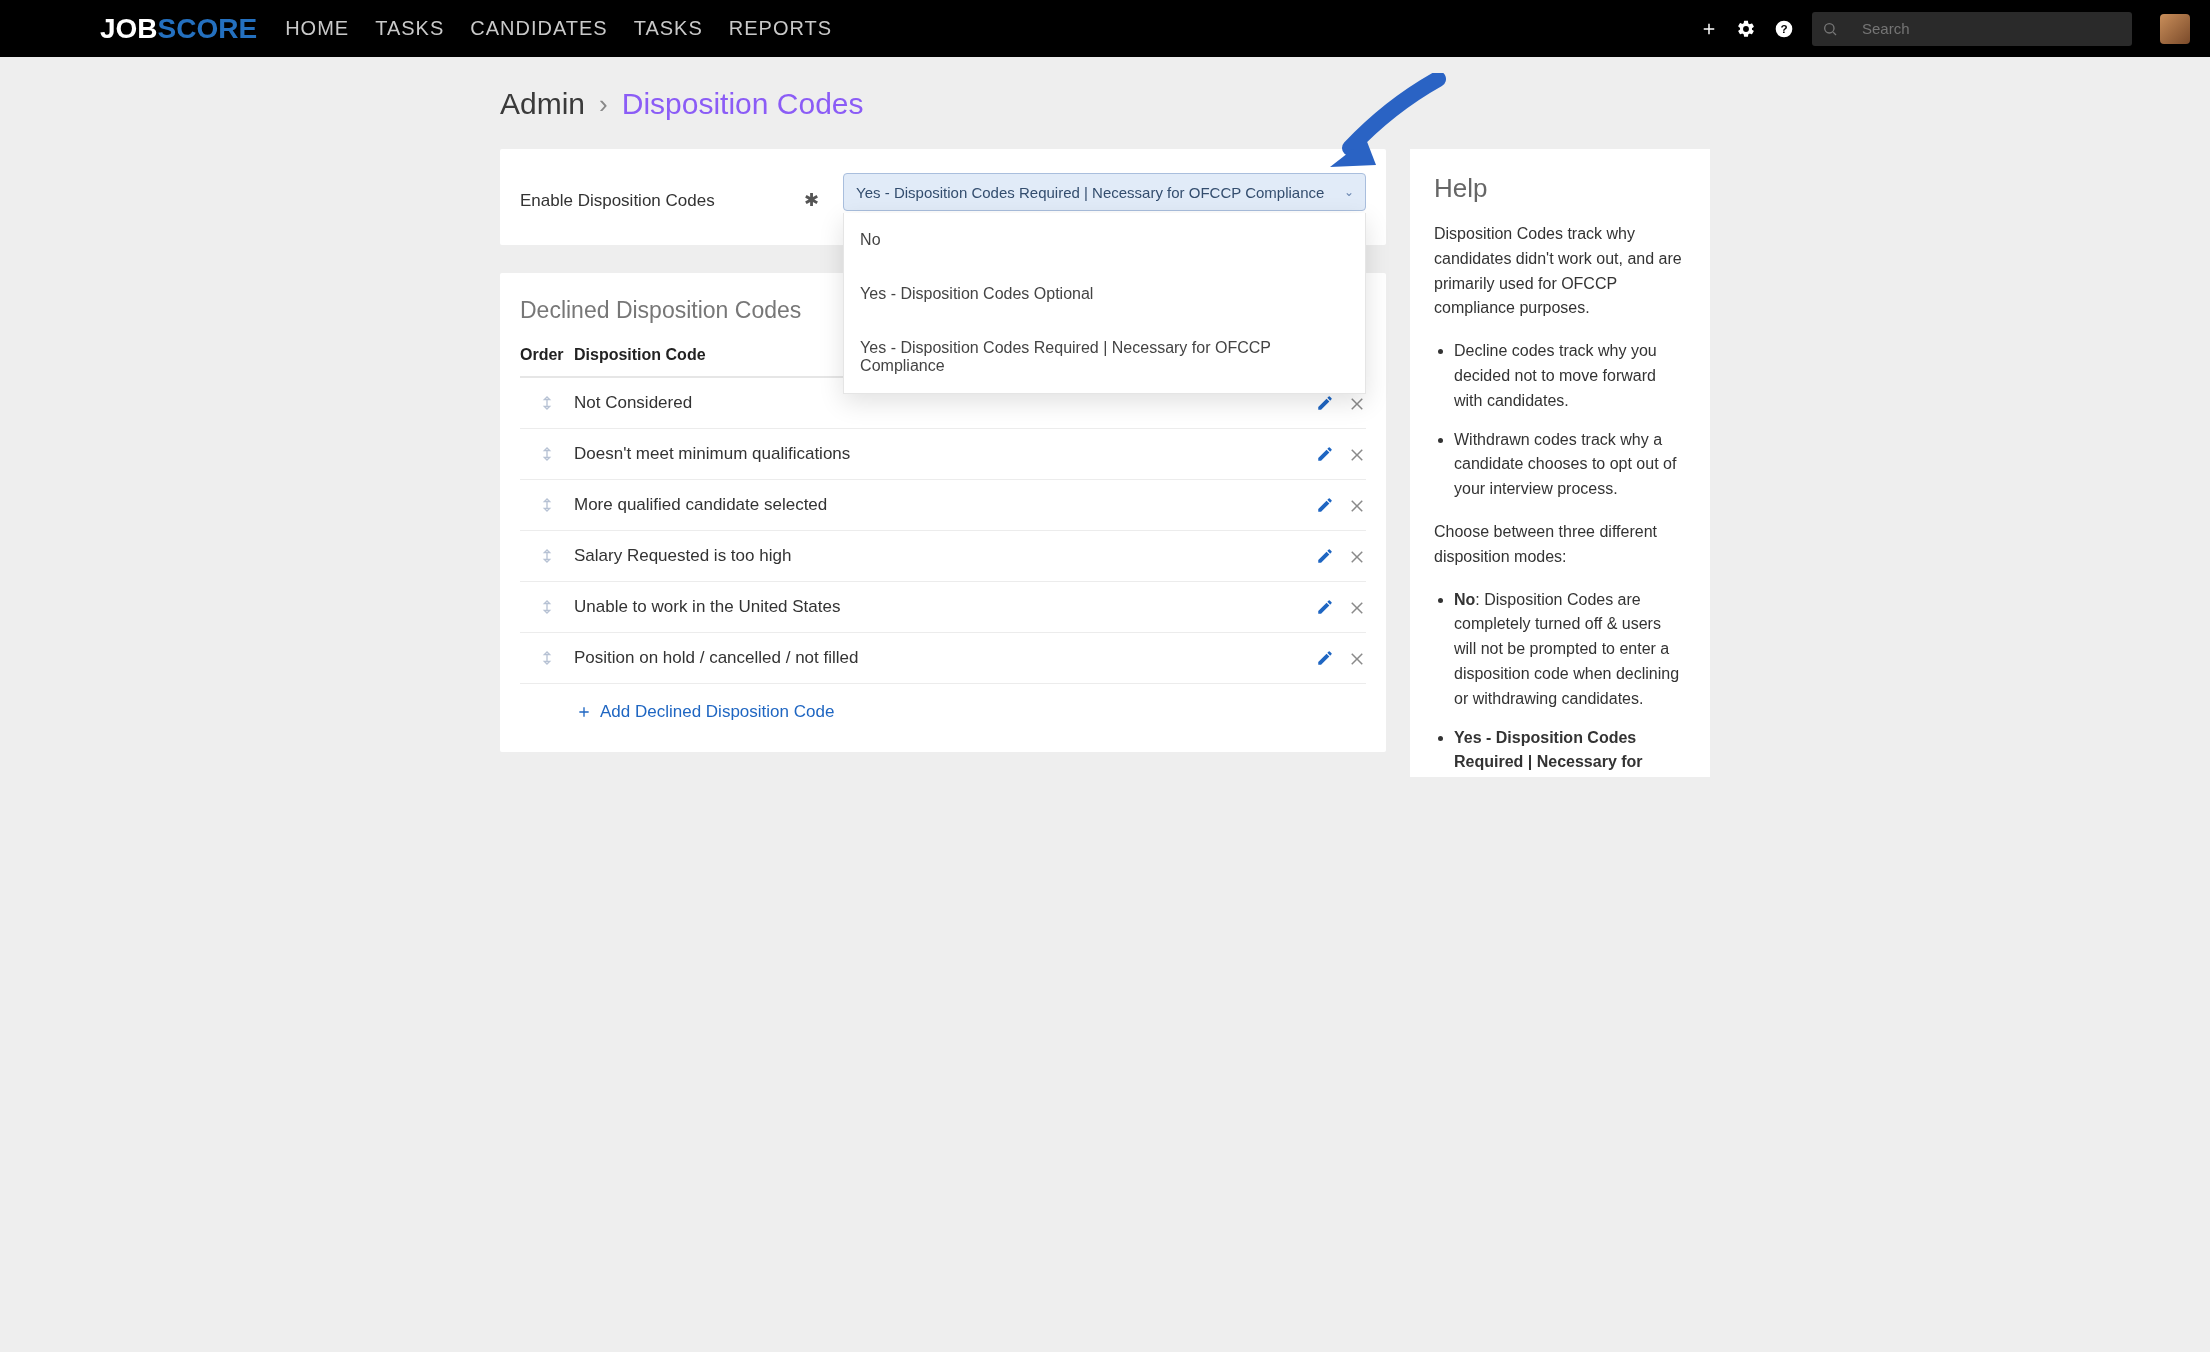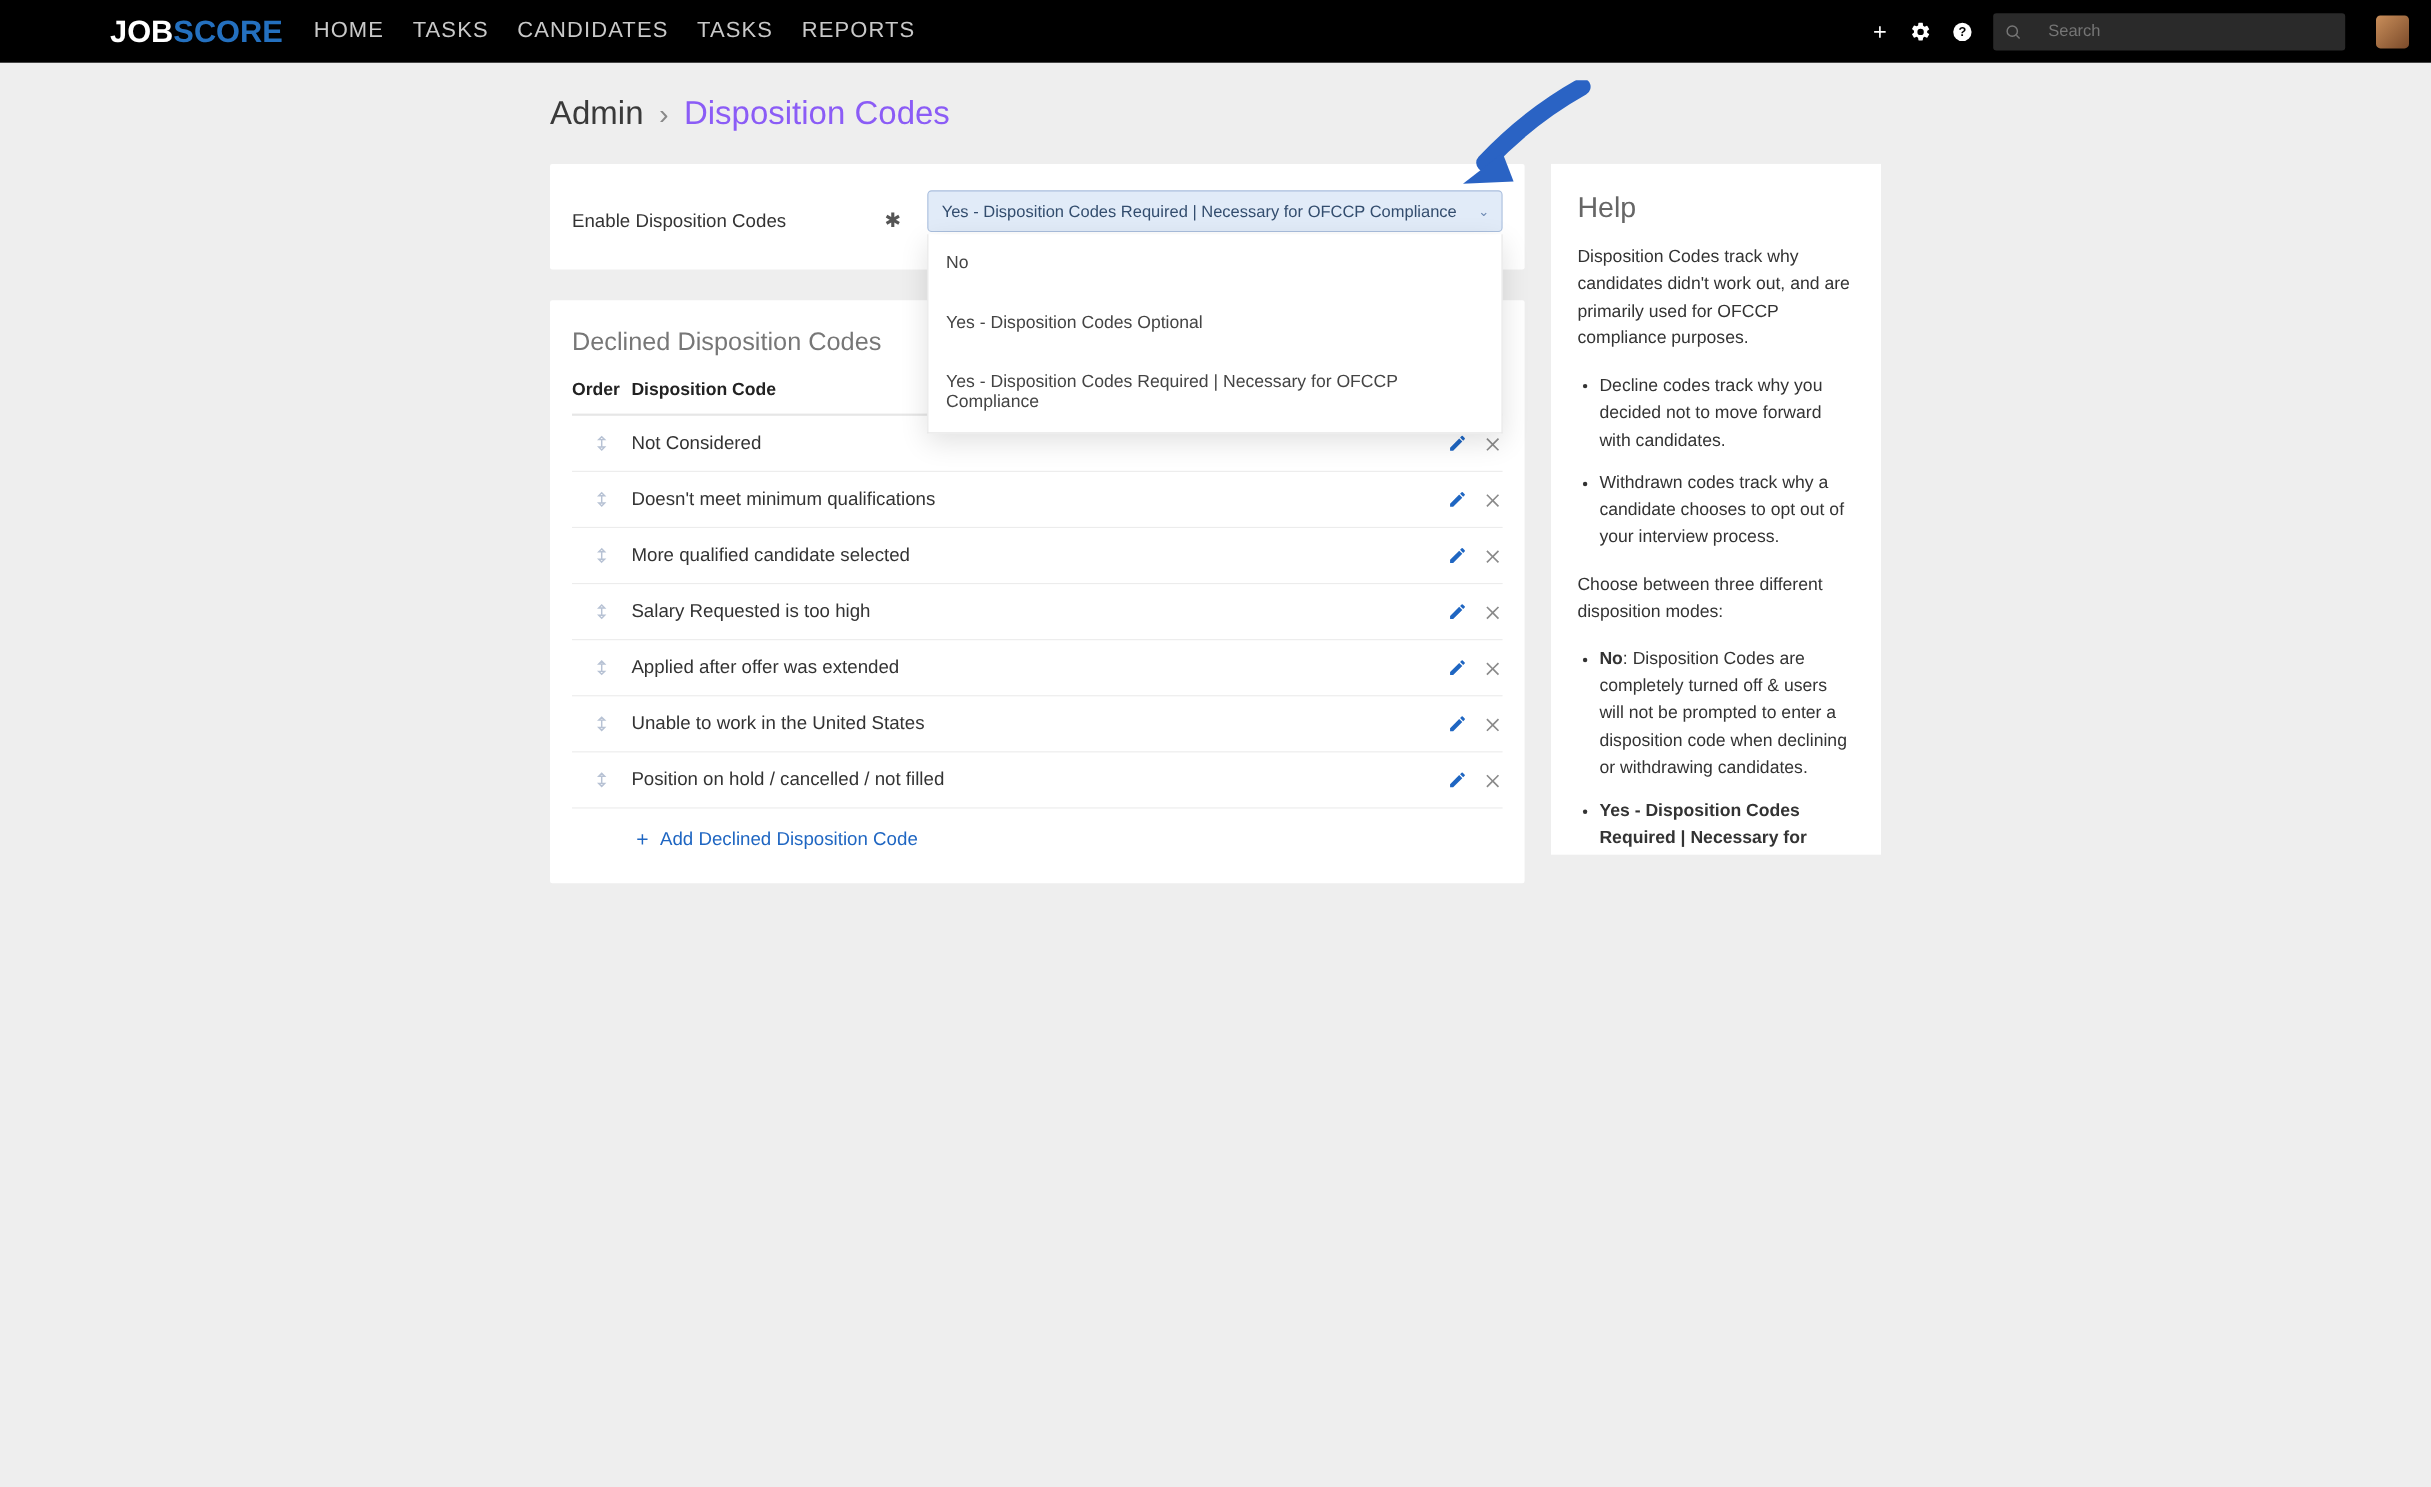--- a/index.html
+++ b/index.html
@@ -340,40 +340,20 @@
                   </svg>
                 </span>
               </span>
             </div>
             <div class="list-row">
               <span class="drag-handle">
                 <svg width="16" height="20" viewBox="0 0 24 24" fill="none" stroke="#b7c2d4" stroke-width="2">
                   <path d="M12 3l-4 4h8l-4-4zM12 21l4-4H8l4 4zM12 7v10"></path>
                 </svg>
               </span>
-              <span class="row-text">Applied after offer was extended</span>
-              <span class="row-actions">
-                <span class="edit-icon">
-                  <svg width="18" height="18" viewBox="0 0 24 24" fill="#1f66c2">
-                    <path d="M3 17.25V21h3.75L17.81 9.94l-3.75-3.75L3 17.25zM20.71 7.04a1 1 0 0 0 0-1.41l-2.34-2.34a1 1 0 0 0-1.41 0l-1.83 1.83 3.75 3.75 1.83-1.83z"></path>
-                  </svg>
-                </span>
-                <span class="delete-icon">
-                  <svg width="18" height="18" viewBox="0 0 24 24" fill="#8a8a8a">
-                    <path d="M18.3 5.71 12 12.01l-6.3-6.3-1.41 1.41 6.3 6.3-6.3 6.3 1.41 1.41 6.3-6.3 6.3 6.3 1.41-1.41-6.3-6.3 6.3-6.3z"></path>
-                  </svg>
-                </span>
-              </span>
-            </div>
-            <div class="list-row">
-              <span class="drag-handle">
-                <svg width="16" height="20" viewBox="0 0 24 24" fill="none" stroke="#b7c2d4" stroke-width="2">
-                  <path d="M12 3l-4 4h8l-4-4zM12 21l4-4H8l4 4zM12 7v10"></path>
-                </svg>
-              </span>
               <span class="row-text">Unable to work in the United States</span>
               <span class="row-actions">
                 <span class="edit-icon">
                   <svg width="18" height="18" viewBox="0 0 24 24" fill="#1f66c2">
                     <path d="M3 17.25V21h3.75L17.81 9.94l-3.75-3.75L3 17.25zM20.71 7.04a1 1 0 0 0 0-1.41l-2.34-2.34a1 1 0 0 0-1.41 0l-1.83 1.83 3.75 3.75 1.83-1.83z"></path>
                   </svg>
                 </span>
                 <span class="delete-icon">
                   <svg width="18" height="18" viewBox="0 0 24 24" fill="#8a8a8a">
                     <path d="M18.3 5.71 12 12.01l-6.3-6.3-1.41 1.41 6.3 6.3-6.3 6.3 1.41 1.41 6.3-6.3 6.3 6.3 1.41-1.41-6.3-6.3 6.3-6.3z"></path>

